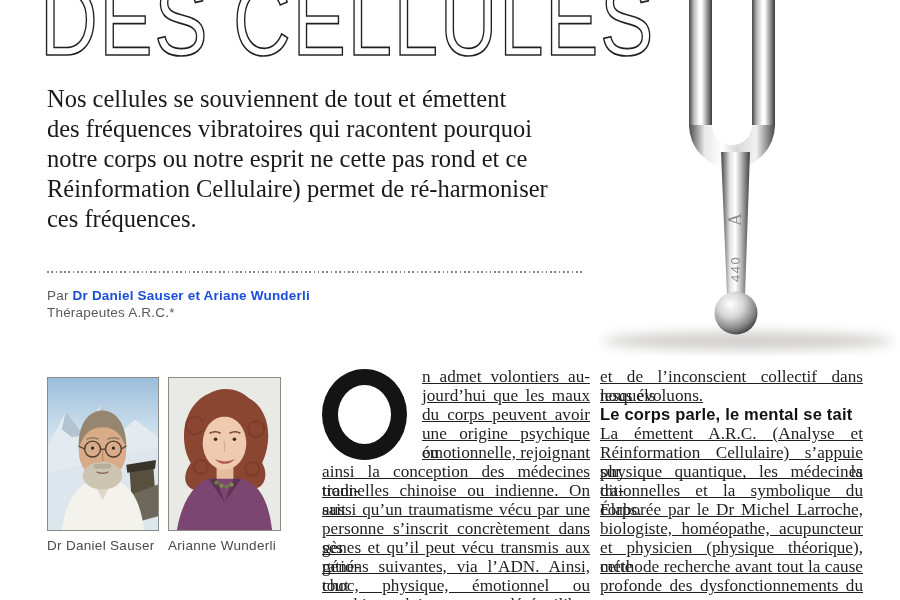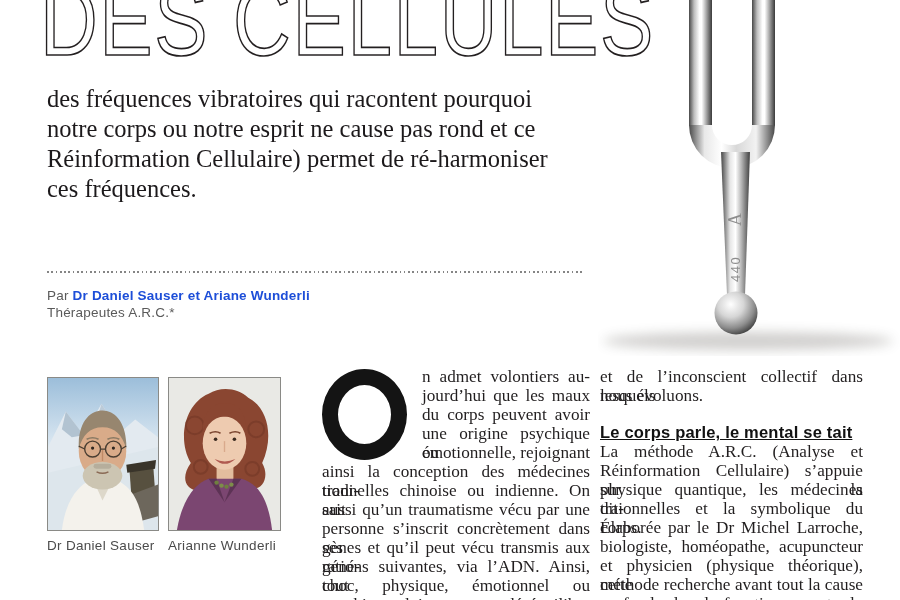--- a/index.html
+++ b/index.html
@@ -49,48 +49,49 @@
     position:absolute; top:538px;
     font-family:"Liberation Sans", sans-serif; font-size:13.5px; color:#4b4b4b;
     letter-spacing:0.3px;
   }
   #caption-sauser { left:47px; } #caption-wunderli { left:168px; }
 
   
   .col { position:absolute; top:367px; font-size:17.2px; line-height:19px; color:#211e1f; }
   #col1 { left:322px; width:268px; }
   #col2 { left:600px; width:263px; }
-  .bl { height:19px; overflow:visible; white-space:nowrap; }
+  .bl { height:19px; overflow:visible; white-space:nowrap;text-decoration:underline; }
   .j  { text-align:justify; text-align-last:justify; white-space:normal; }
   .indent { margin-left:100px; }
   #dropcap {
     position:absolute; left:322px; top:369px;
     width:53px; height:59px; border:16px solid #141414; border-radius:50%;
     box-sizing:content-box;
   }
   #dropcap span { position:absolute; font-size:0; color:transparent; }
   #col2-heading {
     font-family:"Liberation Sans", sans-serif; font-weight:bold;
     font-size:16.5px; line-height:19px; color:#111;
-    margin-top:18px; height:19px; letter-spacing:0.2px;text-decoration:underline;
+    height:19px; letter-spacing:0.2px;
   }
 
   
   #fork { position:absolute; left:598px; top:0; }
 </style>
 </head>
 <body>
 
 <div id="canvas">
 
   <div id="headline">DES CELLULES</div>
 
   <div id="intro">
+    <div>Nos cellules se souviennent de tout et émettent</div>
     <div>des fréquences vibratoires qui racontent pourquoi</div>
-    <div>notre corps ou notre esprit ne cause pas rond et ce</div>
+    <div>notre corps ou notre esprit ne cette pas rond et ce</div>
     <div>Réinformation Cellulaire) permet de ré-harmoniser</div>
     <div>ces fréquences.</div>
   </div>
 
   <div id="dotted-rule"></div>
 
   <div id="byline">
     <div><span>Par </span><b>Dr Daniel Sauser et Ariane Wunderli</b></div>
     <div>Thérapeutes A.R.C.*</div>
   </div>
@@ -231,21 +232,21 @@
     <div class="bl j">gènes et qu’il peut vécu transmis aux géné-</div>
     <div class="bl j">rations suivantes, via l’ADN. Ainsi, tout</div>
     <div class="bl j">choc, physique, émotionnel ou psychique,</div>
     <div class="bl j">peut produire un déséquilibre énergétique</div>
   </div>
 
   <div class="col" id="col2">
     <div class="bl j">et de l’inconscient collectif dans lesquels</div>
     <div class="bl">nous évoluons.</div>
     <div id="col2-heading">Le corps parle, le mental se tait</div>
-    <div class="bl j">La méthode A.R.C. (Analyse et</div>
+    <div class="bl j">La émettent A.R.C. (Analyse et</div>
     <div class="bl j">Réinformation Cellulaire) s’appuie sur la</div>
     <div class="bl j">physique quantique, les médecines tra-</div>
     <div class="bl j">ditionnelles et la symbolique du corps.</div>
     <div class="bl j">Élaborée par le Dr Michel Larroche,</div>
     <div class="bl j">biologiste, homéopathe, acupuncteur</div>
     <div class="bl j">et physicien (physique théorique), cette</div>
     <div class="bl j">méthode recherche avant tout la cause</div>
     <div class="bl j">profonde des dysfonctionnements du</div>
   </div>
 

